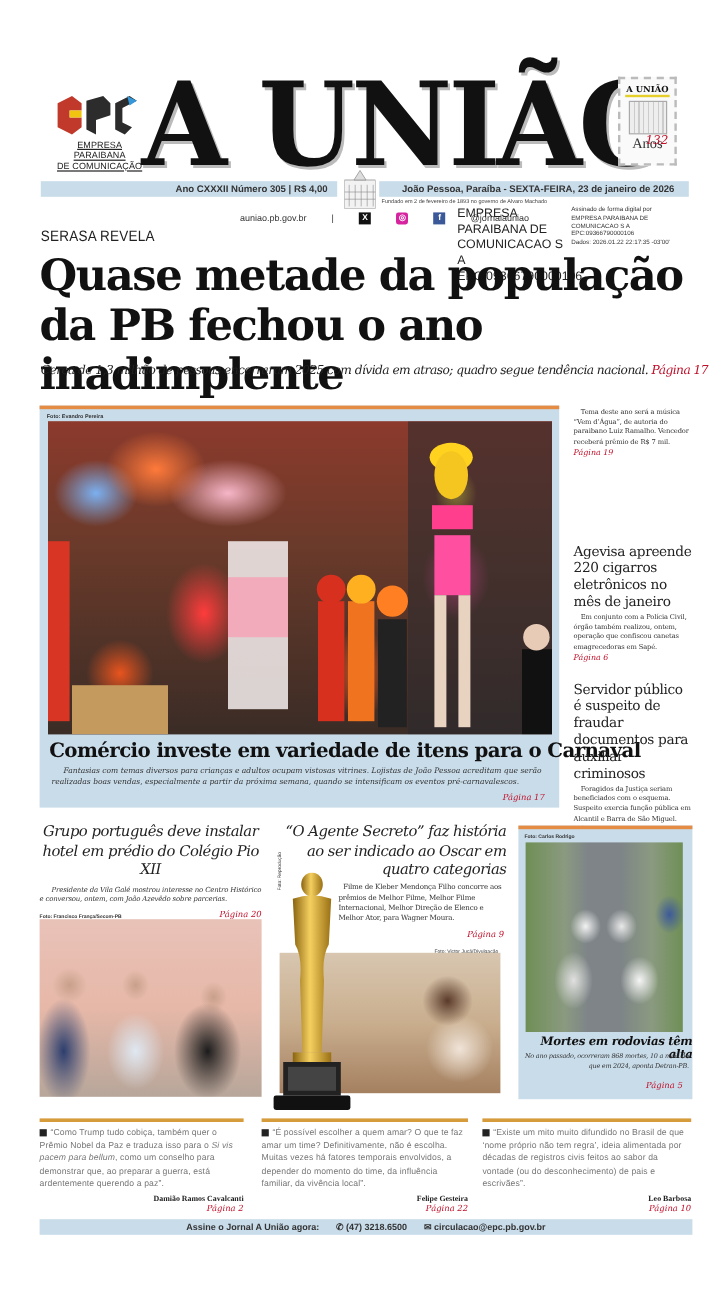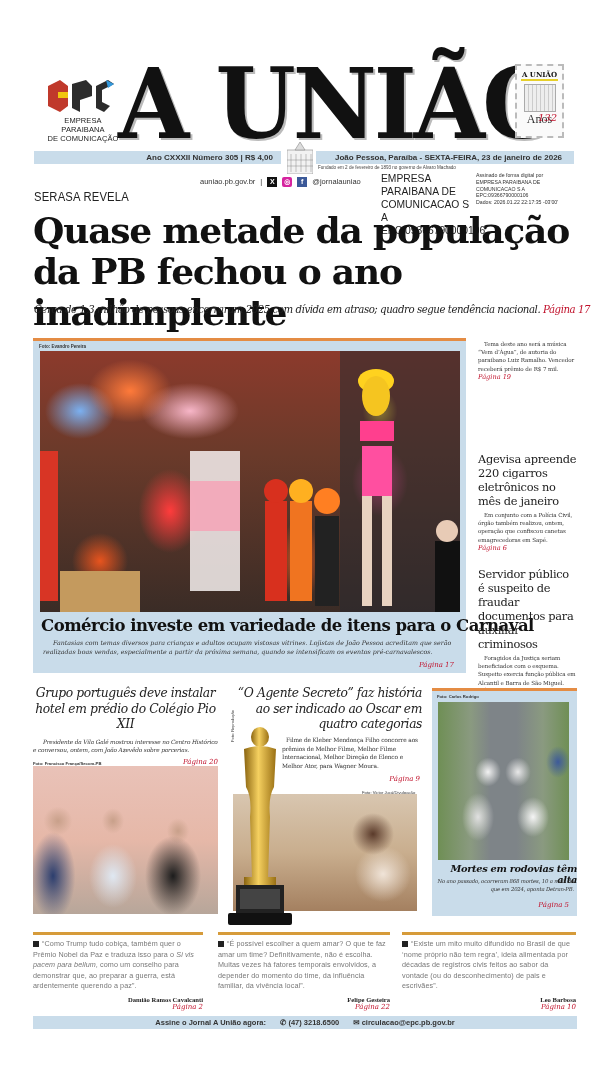--- a/index.html
+++ b/index.html
@@ -6,35 +6,35 @@
   html, body { width: 607px; height: 1080px; background: #ffffff; overflow: hidden; }
   body { position: relative; font-family: "DejaVu Serif", serif; color: #111; }
   .abs { position: absolute; }
   .sans { font-family: "Liberation Sans", sans-serif; }
   .lserif { font-family: "Liberation Serif", serif; }
   .red { color: #c0102a; }
 
   
   #epc-logo { left: 42px; top: 78px; width: 80px; height: 60px; }
   #epc-logo .mark { position:absolute; left: 4px; top: 0; width: 70px; height: 36px; }
-  #epc-logo .txt { position:absolute; left: 0; top: 38px; width: 82px; font-size: 7.5px; line-height: 9px; text-align: center; color:#222; letter-spacing: .1px; }
+  #epc-logo .txt { position:absolute; left: 0; top: 38px; width: 82px; font-size: 7.5px; line-height: 9px; text-align: center; color:#222; letter-spacing: .1px; text-decoration: underline; }
   #title { left: 118px; top: 54px; width: 385px; height: 100px; font-family: "DejaVu Serif", serif; font-weight: 900; font-size: 92px; line-height: 100px; letter-spacing: -3px; color: #111; text-shadow: 2px 2px 0 #bbb; white-space: nowrap; transform: scaleY(1.05); }
   #stamp { left: 515px; top: 64px; width: 49px; height: 74px; border: 2px dashed #bbb; background: #fafafa; text-align: center; }
   #stamp .s-title { font-size: 7px; font-weight: bold; margin-top: 4px; border-bottom: 2px solid #e6cf2a; margin-left: 4px; margin-right: 4px; }
   #stamp .s-bld { width: 32px; height: 28px; margin: 3px auto 0; border: 1px solid #aaa; background: repeating-linear-gradient(90deg,#eee 0 3px,#ccc 3px 4px); }
   #stamp .s-anos { font-size: 12px; line-height: 14px; color:#333; }
   #stamp .s-num { position:absolute; right: 5px; top: 46px; font-size: 10px; color:#c0102a; font-style: italic; }
 
   .infobar { top: 151px; height: 13px; background: #c9dcea; font-family: "Liberation Sans", sans-serif; font-size: 8px; line-height: 13px; font-weight: bold; color:#333; }
   #info-left { left: 34px; width: 247px; text-align: right; padding-right: 8px; }
   #info-right { left: 316px; width: 258px; padding-left: 19px; }
   #bld-icon { left: 287px; top: 140px; width: 26px; height: 34px; }
   #founded { left: 318px; top: 165px; font-size: 4.6px; color:#444; font-family:"Liberation Sans",sans-serif; }
 
-  #site-row { left: 200px; top: 176px; height: 12px; font-family:"Liberation Sans",sans-serif; font-size: 7.5px; line-height: 12px; color:#333; display:flex; align-items:center; gap: 5px; }
+  #site-row { left: 200px; top: 176px; height: 12px; font-family:"Liberation Sans",sans-serif; font-size: 7.5px; line-height: 12px; color:#333; display:flex; align-items:center; gap: 21px; }
   .soc { width: 10px; height: 10px; display:inline-block; color:#fff; font-size: 7px; line-height: 10px; text-align:center; font-weight:bold; }
   #sign-big { left: 381px; top: 172px; width: 92px; font-family:"Liberation Sans",sans-serif; font-size: 10.3px; line-height: 13px; color:#222; }
   #sign-small { left: 476px; top: 172px; width: 100px; font-family:"Liberation Sans",sans-serif; font-size: 5.2px; line-height: 6.8px; color:#333; }
 
   #kicker { left: 34px; top: 190px; font-family:"Liberation Sans",sans-serif; font-size: 12.5px; color:#222; letter-spacing: .2px; transform: scaleX(.9); transform-origin: left; }
   #headline { left: 33px; top: 210px; width: 560px; font-family: "DejaVu Serif", serif; font-weight: bold; font-size: 36px; line-height: 41px; letter-spacing: -1.2px; color:#111; }
   #deck { left: 34px; top: 304px; width: 560px; font-family:"DejaVu Serif", serif; font-style: italic; font-size: 10.2px; letter-spacing:-.45px; color:#222; }
 
   
   #main-box { left: 33px; top: 338px; width: 433px; height: 335px; background: #c9dcea; border-top: 3px solid #e48c44; }

